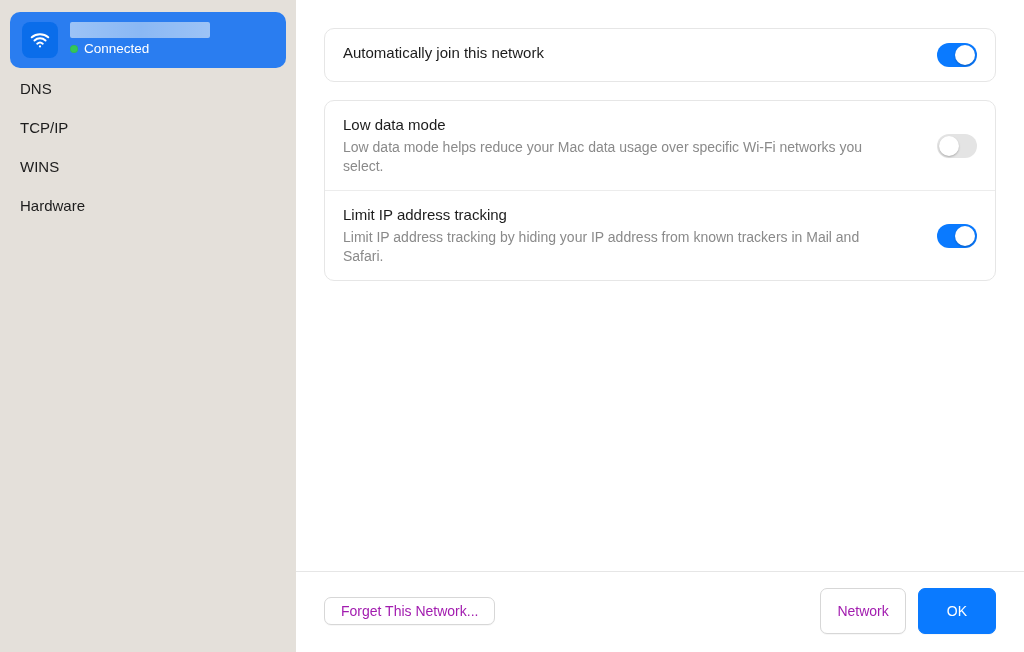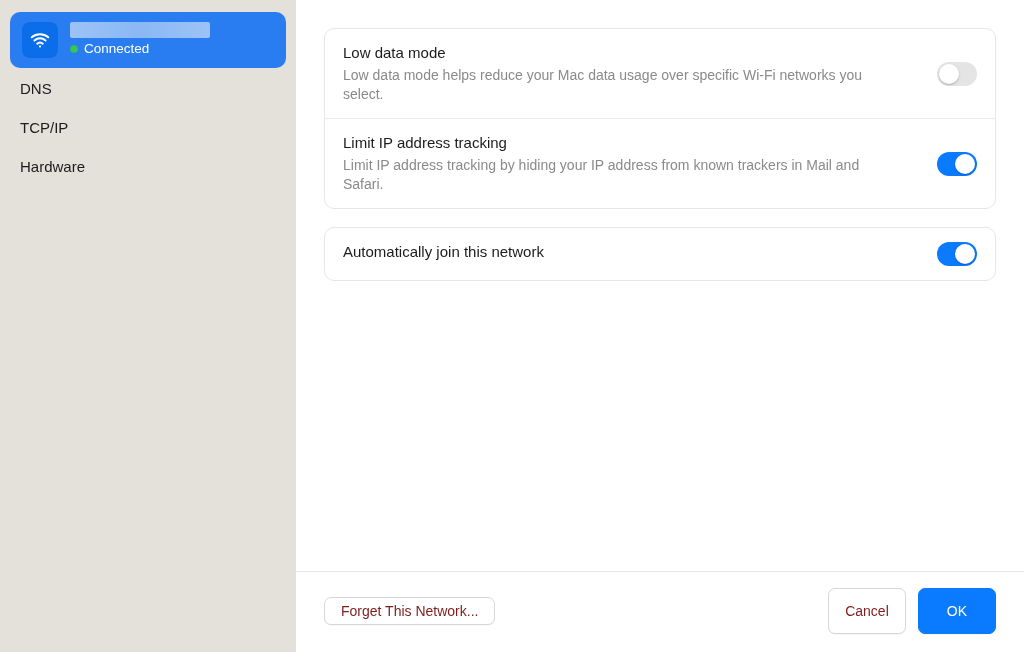--- a/index.html
+++ b/index.html
@@ -103,21 +103,21 @@
       padding: 16px 28px 18px;
       display:flex; align-items:center; justify-content:space-between;
       background:#fff;
     }
     .btn {
       font-size: 14px;
       padding: 5px 16px;
       border-radius: 7px;
       border: 1px solid #d7d7d7;
       background: #fff;
-      color: #7f1d1d;
+      color: #a21caf;
       cursor: pointer;
       box-shadow: 0 1px 0 rgba(0,0,0,.03);
     }
     .btn.primary {
       background: #0a7aff;
       border-color: #0a7aff;
       color: #fff;
       padding: 14px 28px;
     }
     .footer-right { display:flex; gap:12px; }
@@ -139,24 +139,34 @@
       <div class="wifi-name-blur"></div>
       <div class="wifi-status">
         <span class="status-dot"></span>
         <span>Connected</span>
       </div>
     </div>
   </div>
 
   <div class="side-item"><span>DNS</span></div>
   <div class="side-item"><span>TCP/IP</span></div>
+  <div class="side-item"><span>WINS</span></div>
   <div class="side-item"><span>Hardware</span></div>
 </div>
 
 <div class="main">
+
+  <div class="card">
+    <div class="row">
+      <div class="row-title">Automatically join this network</div>
+      <div class="toggle on">
+          <div class="knob"></div>
+        </div>
+    </div>
+  </div>
 
   <div class="card">
     <div class="row">
       <div>
         <div class="row-title">Low data mode</div>
         <div class="row-desc">Low data mode helps reduce your Mac data usage over specific Wi-Fi networks you select.</div>
       </div>
       <div class="toggle off">
           <div class="knob"></div>
         </div>
@@ -165,31 +175,22 @@
       <div>
         <div class="row-title">Limit IP address tracking</div>
         <div class="row-desc">Limit IP address tracking by hiding your IP address from known trackers in Mail and Safari.</div>
       </div>
       <div class="toggle on">
           <div class="knob"></div>
         </div>
     </div>
   </div>
 
-  <div class="card">
-    <div class="row">
-      <div class="row-title">Automatically join this network</div>
-      <div class="toggle on">
-          <div class="knob"></div>
-        </div>
-    </div>
-  </div>
-
 
   <div class="footer">
     <button class="btn">Forget This Network...</button>
     <div class="footer-right">
-      <button class="btn">Cancel</button>
+      <button class="btn">Network</button>
       <button class="btn primary">OK</button>
     </div>
   </div>
 
 </div>
 
 </body></html>

